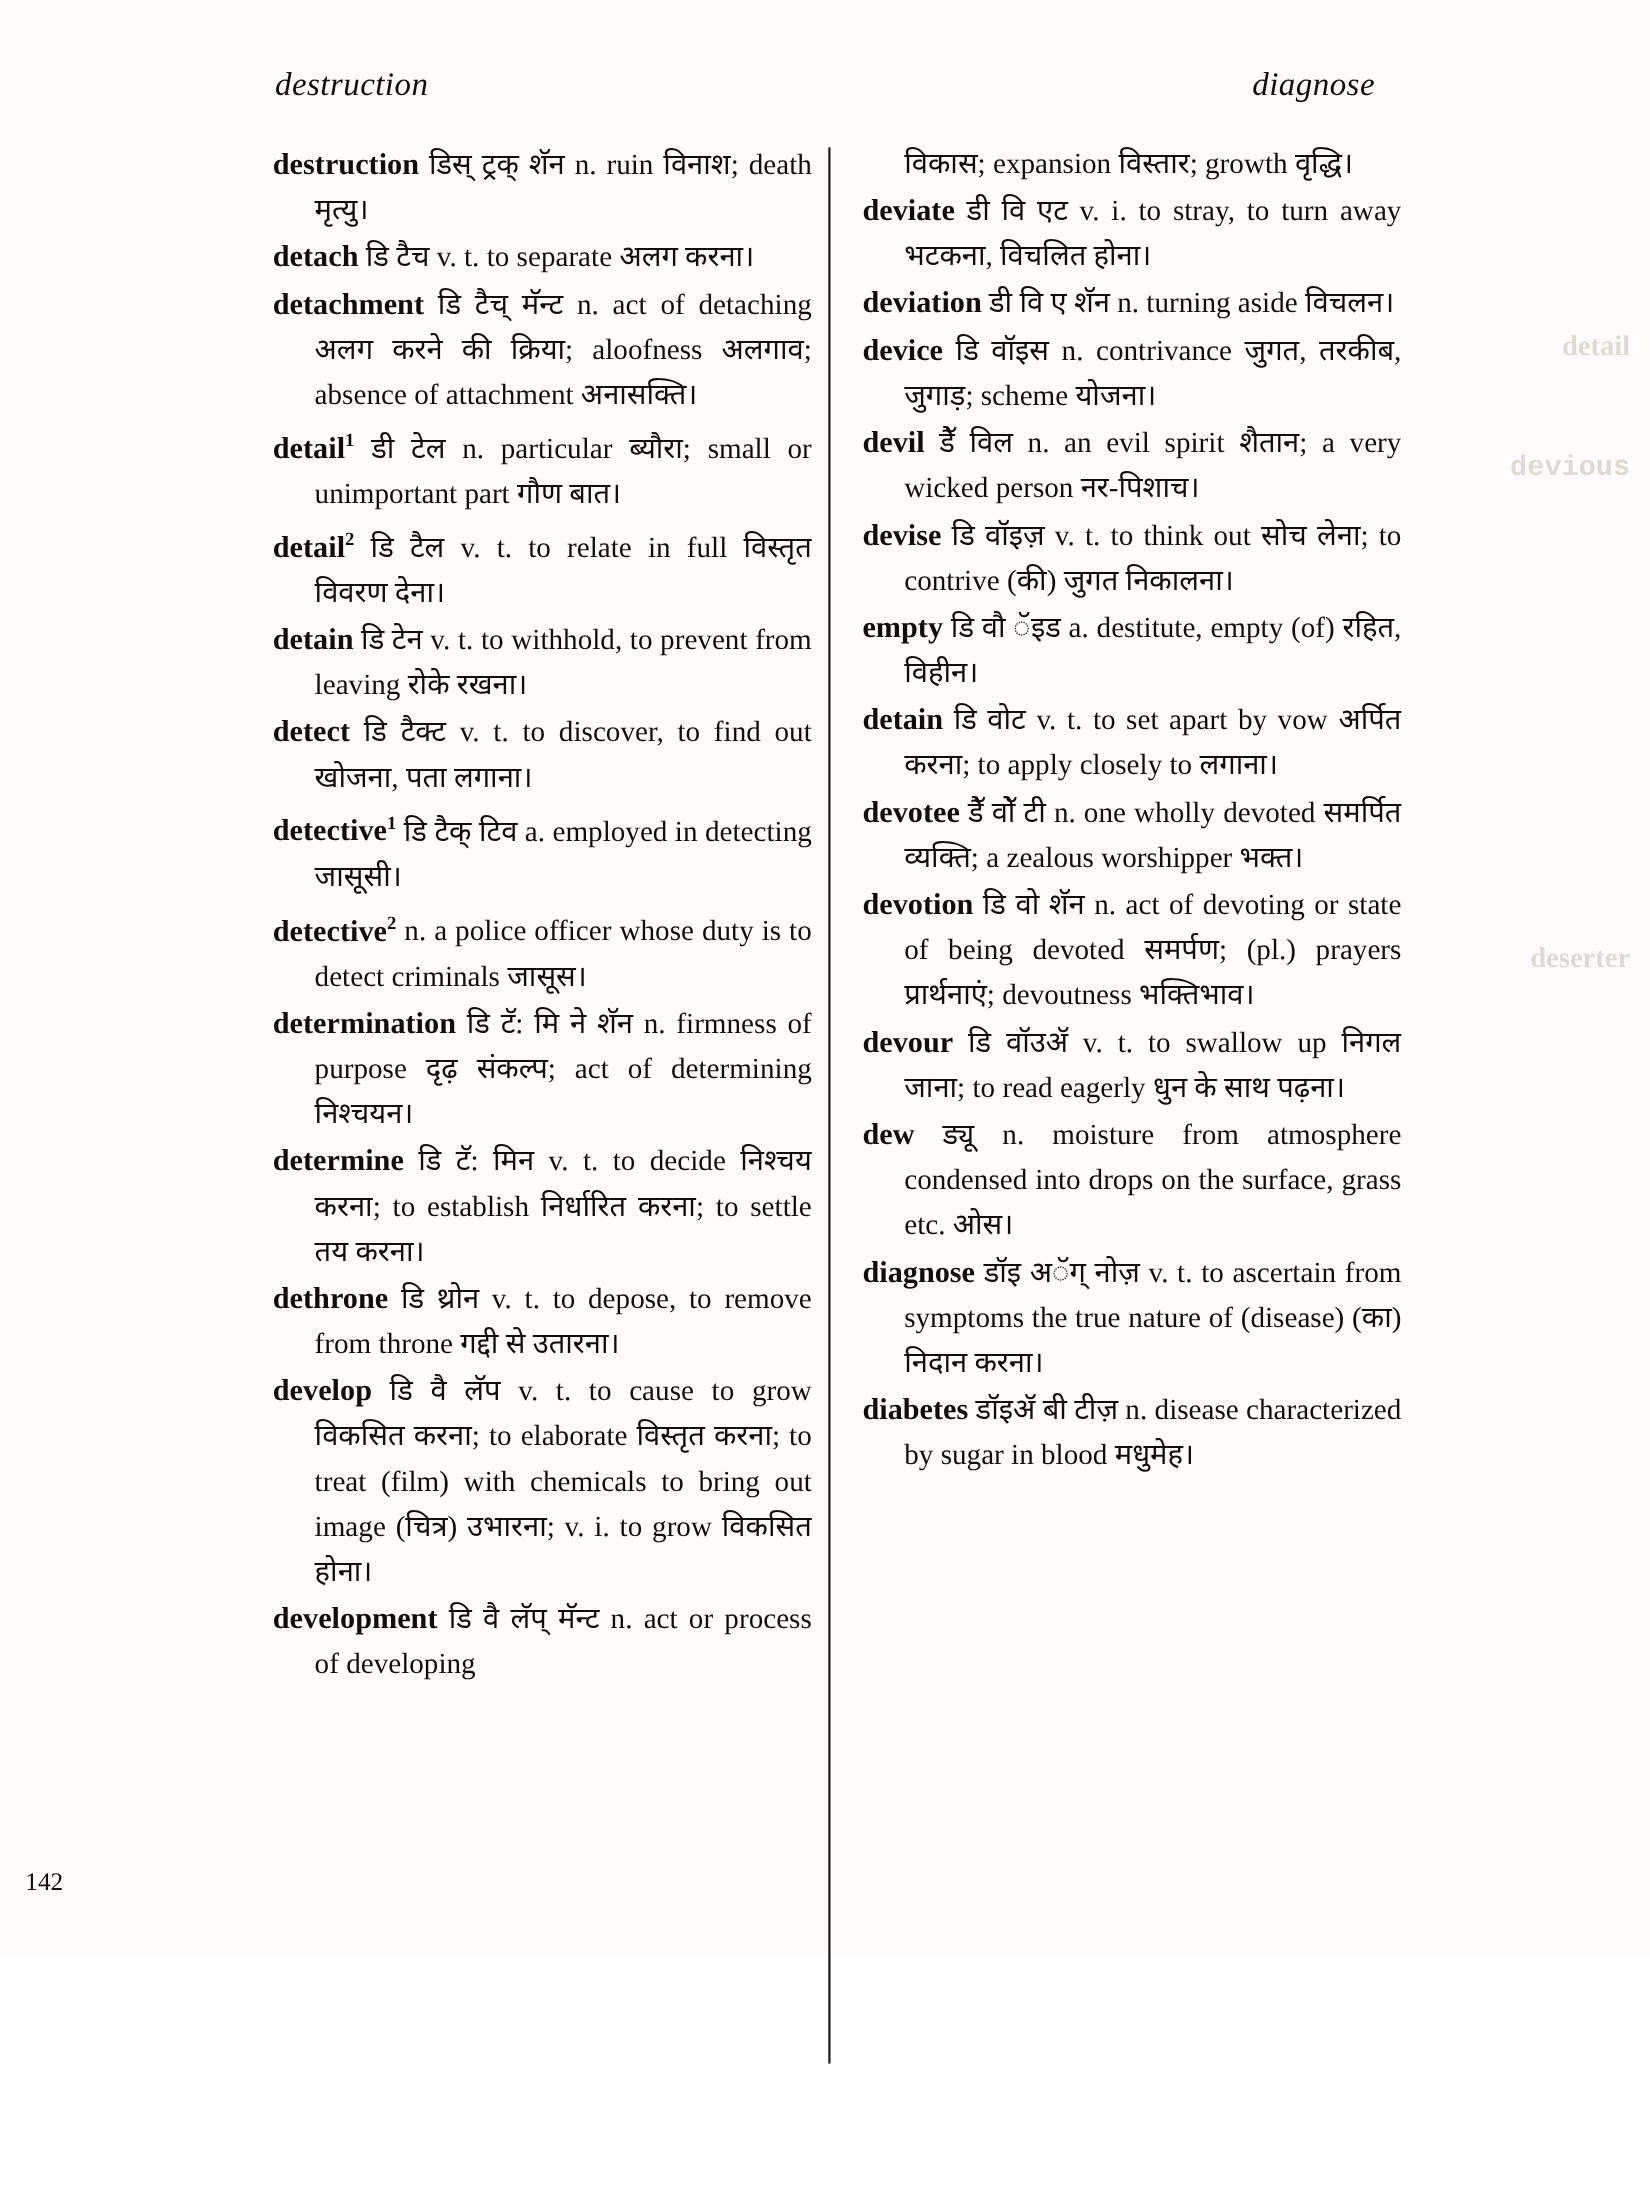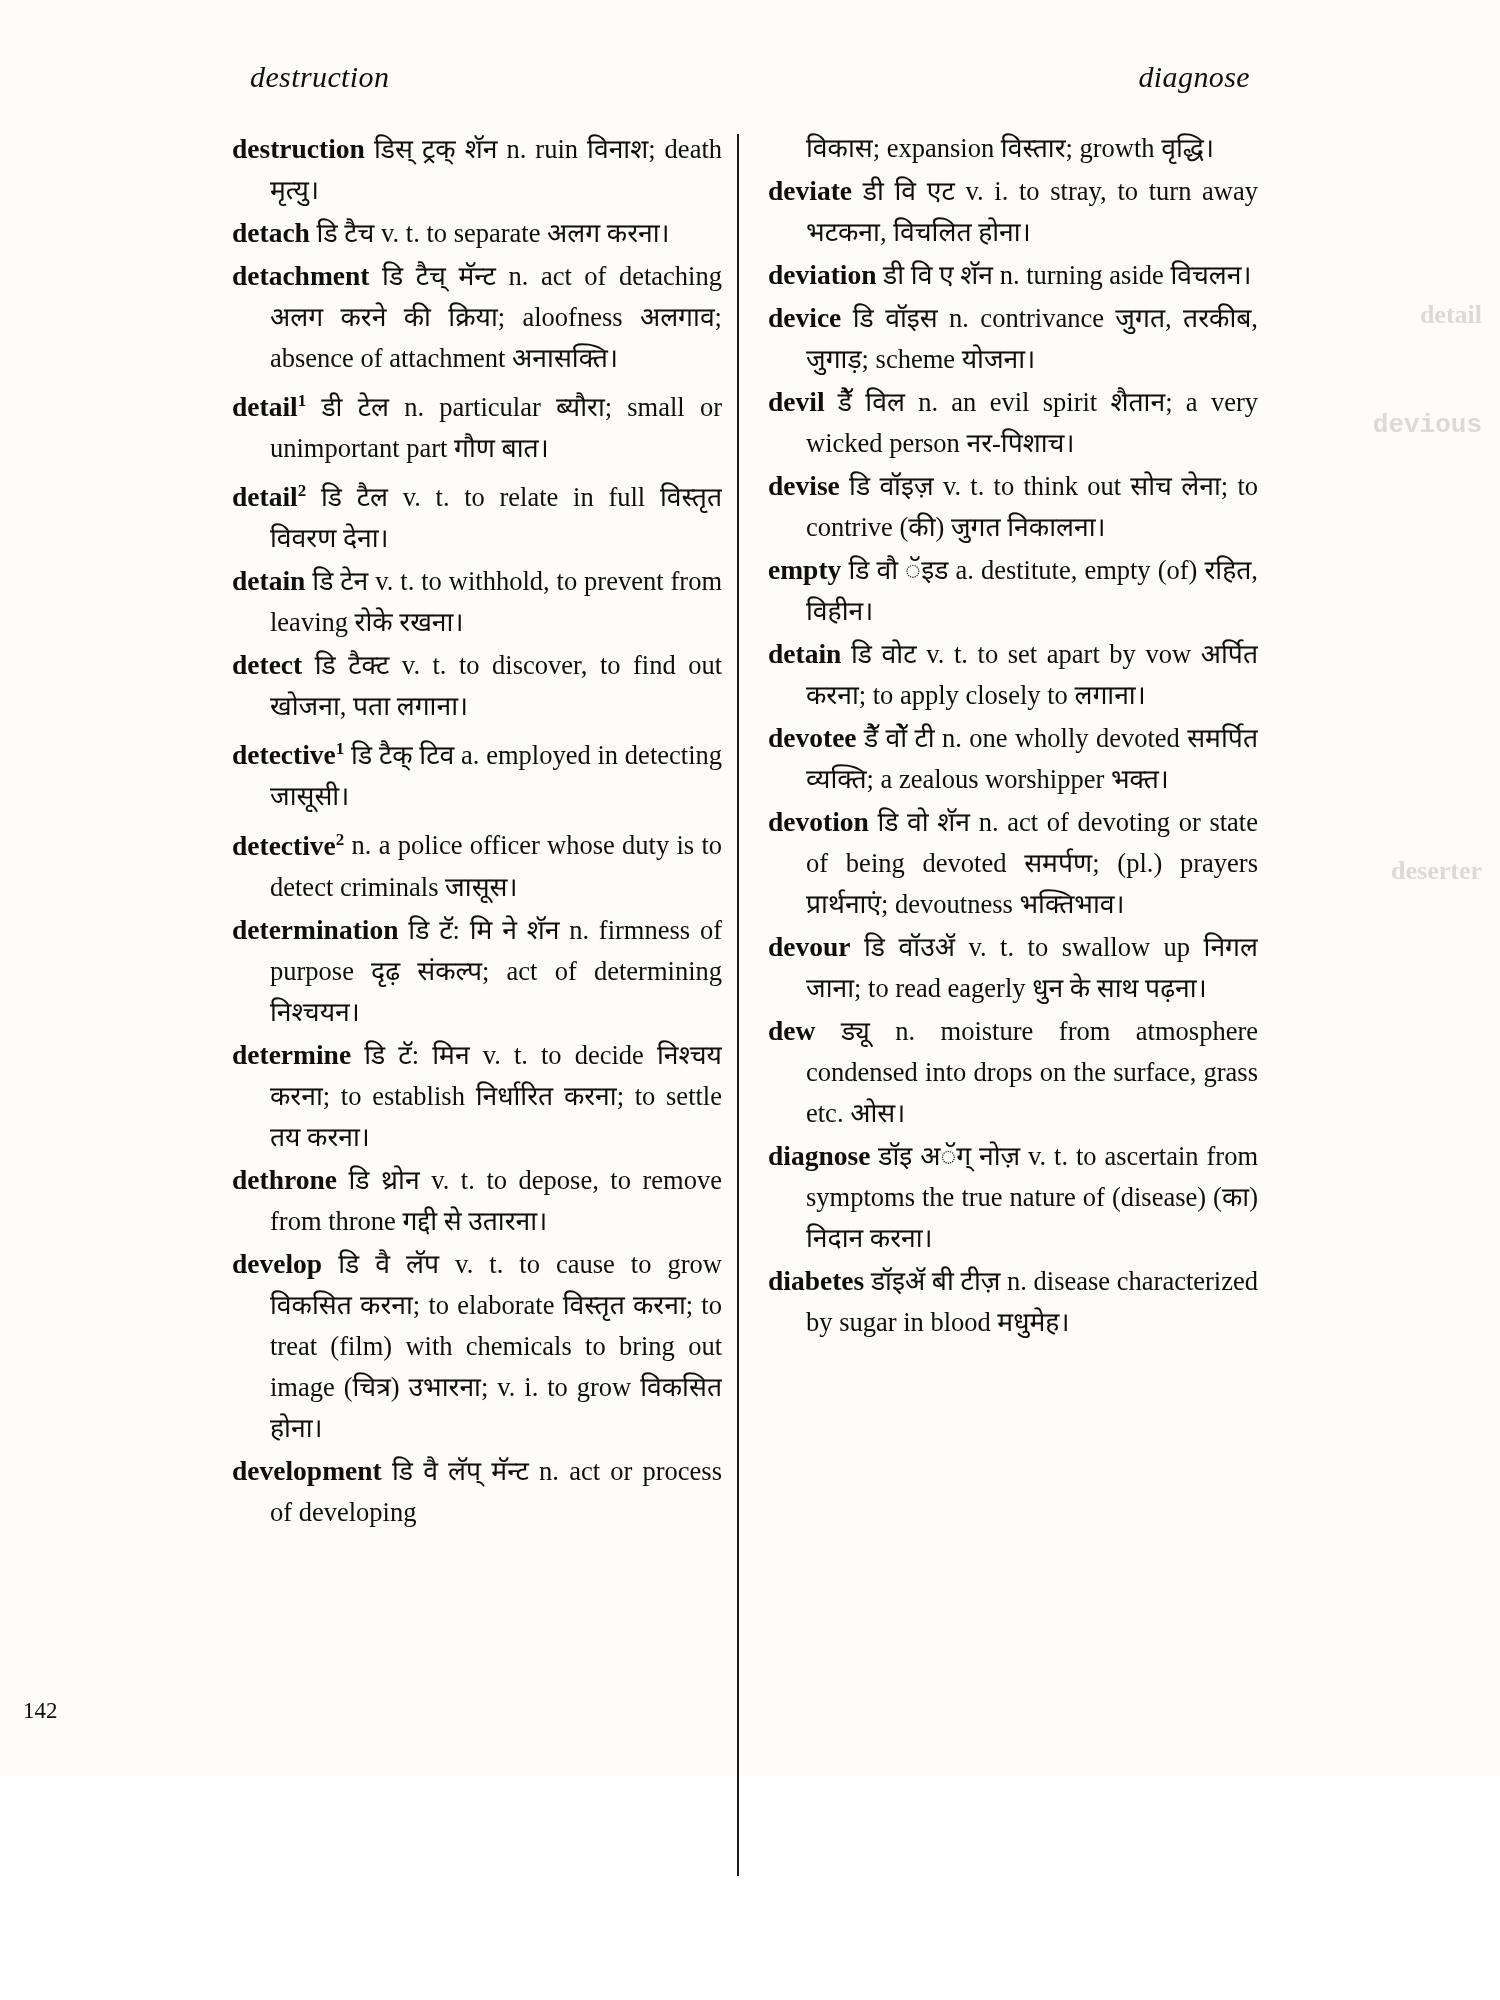--- a/index.html
+++ b/index.html
@@ -38,21 +38,21 @@
     top: 0;
   }
   .running-head .right {
     position: absolute;
     right: 0;
     top: 0;
   }
   .columns {
     position: absolute;
     top: 128px;
-    left: 232px;
+    left: 248px;
     width: 1012px;
     height: 1760px;
   }
   .col {
     position: absolute;
     top: 0;
     width: 490px;
     height: 1760px;
     overflow: hidden;
   }

